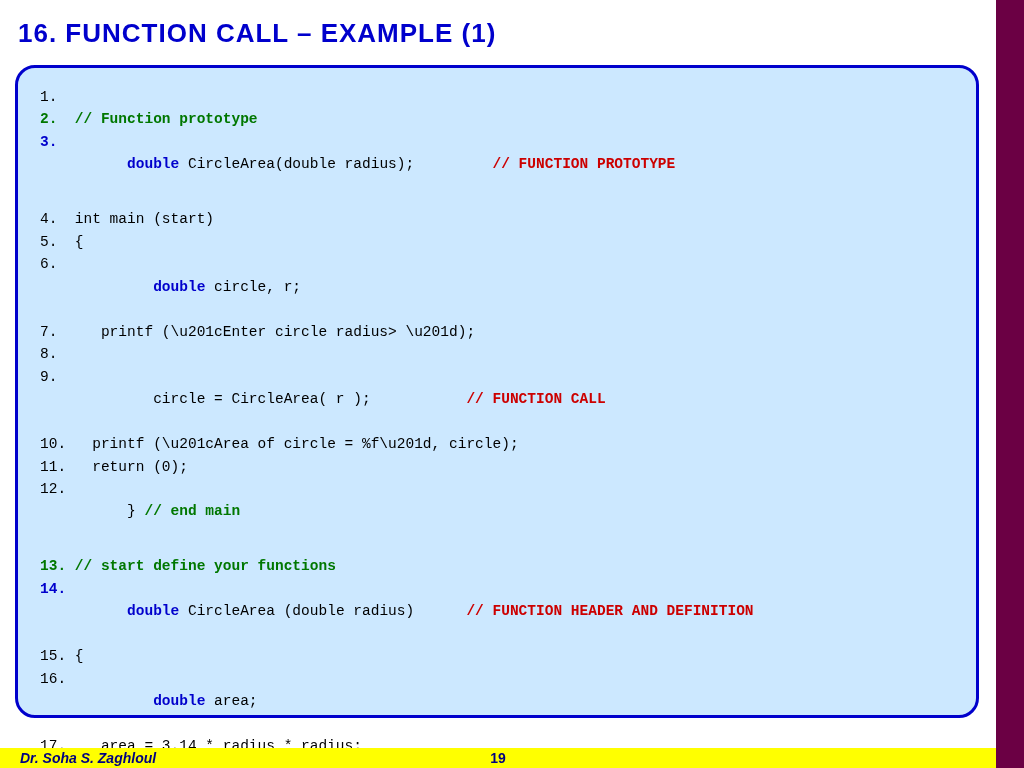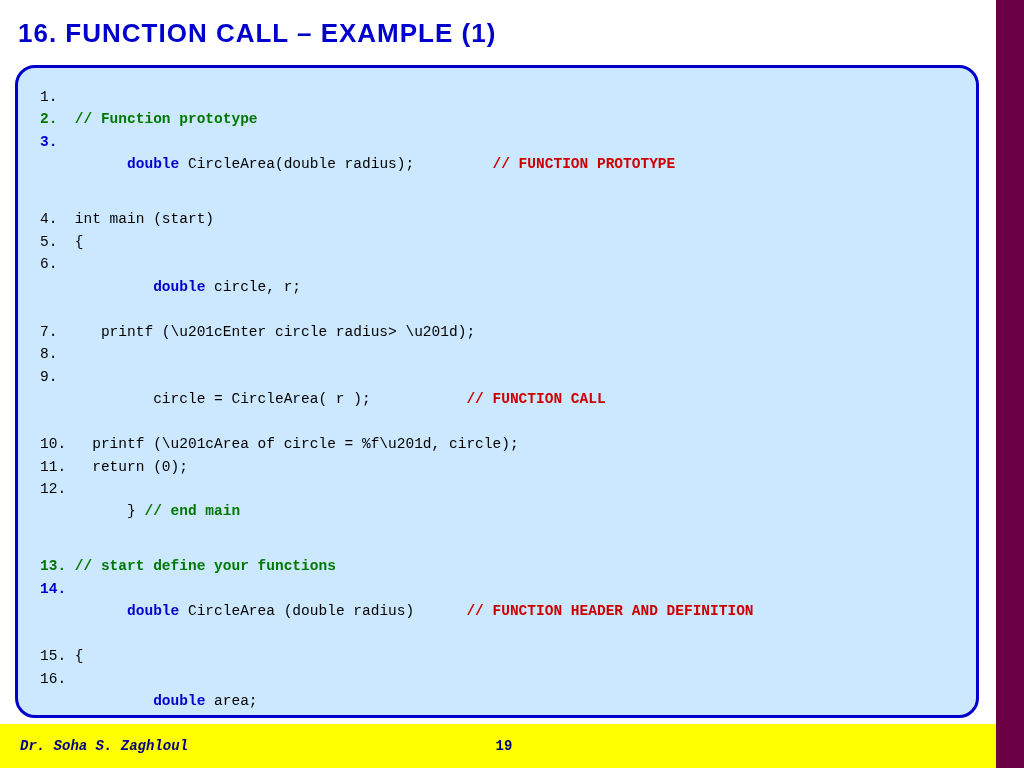--- a/index.html
+++ b/index.html
@@ -21,43 +21,41 @@
       height: 768px;
       background: #6b0044;
     }
 
     
     .bottom-bar {
       position: absolute;
       bottom: 0;
       left: 0;
       right: 28px;
-      height: 44px;
+      height: 20px;
       background: #ffff00;
       display: flex;
       align-items: center;
       padding: 0 20px;
-      font-family: Liberation Mono, monospace;
     }
 
     .bottom-bar-text {
       font-size: 14px;
       font-weight: bold;
       color: #000080;
       font-style: italic;
     }
 
     .bottom-bar-page {
       position: absolute;
       left: 50%;
       transform: translateX(-50%);
       font-size: 14px;
       font-weight: bold;
       color: #000080;
-      margin-left: 6px;
     }
 
     
     .page-title {
       position: absolute;
       top: 18px;
       left: 18px;
       font-size: 26px;
       font-weight: bold;
       color: #0000cc;

